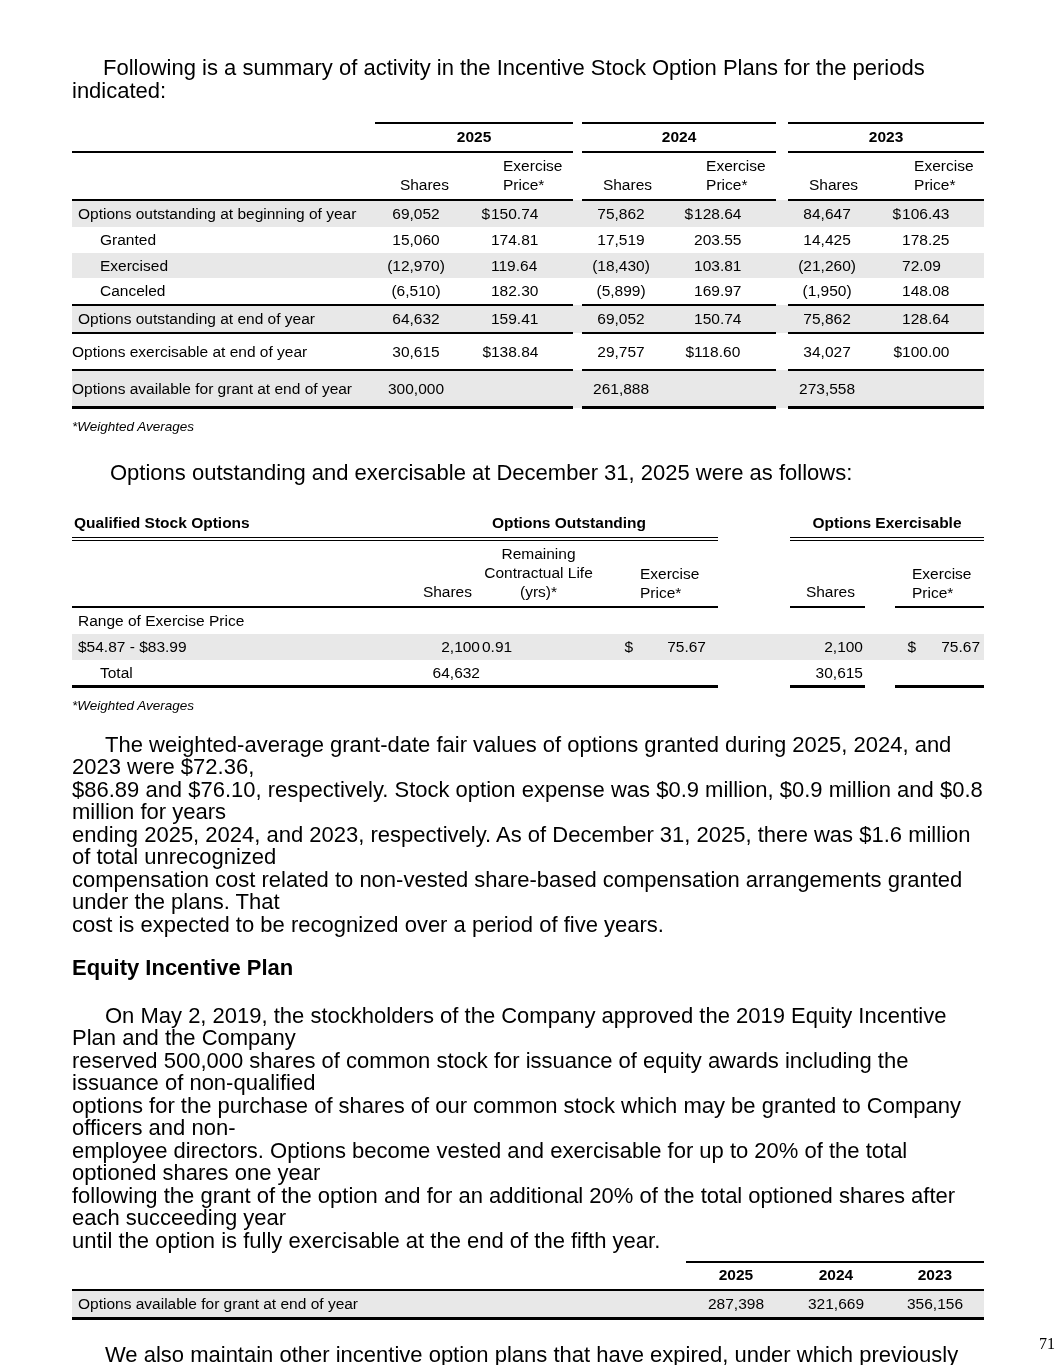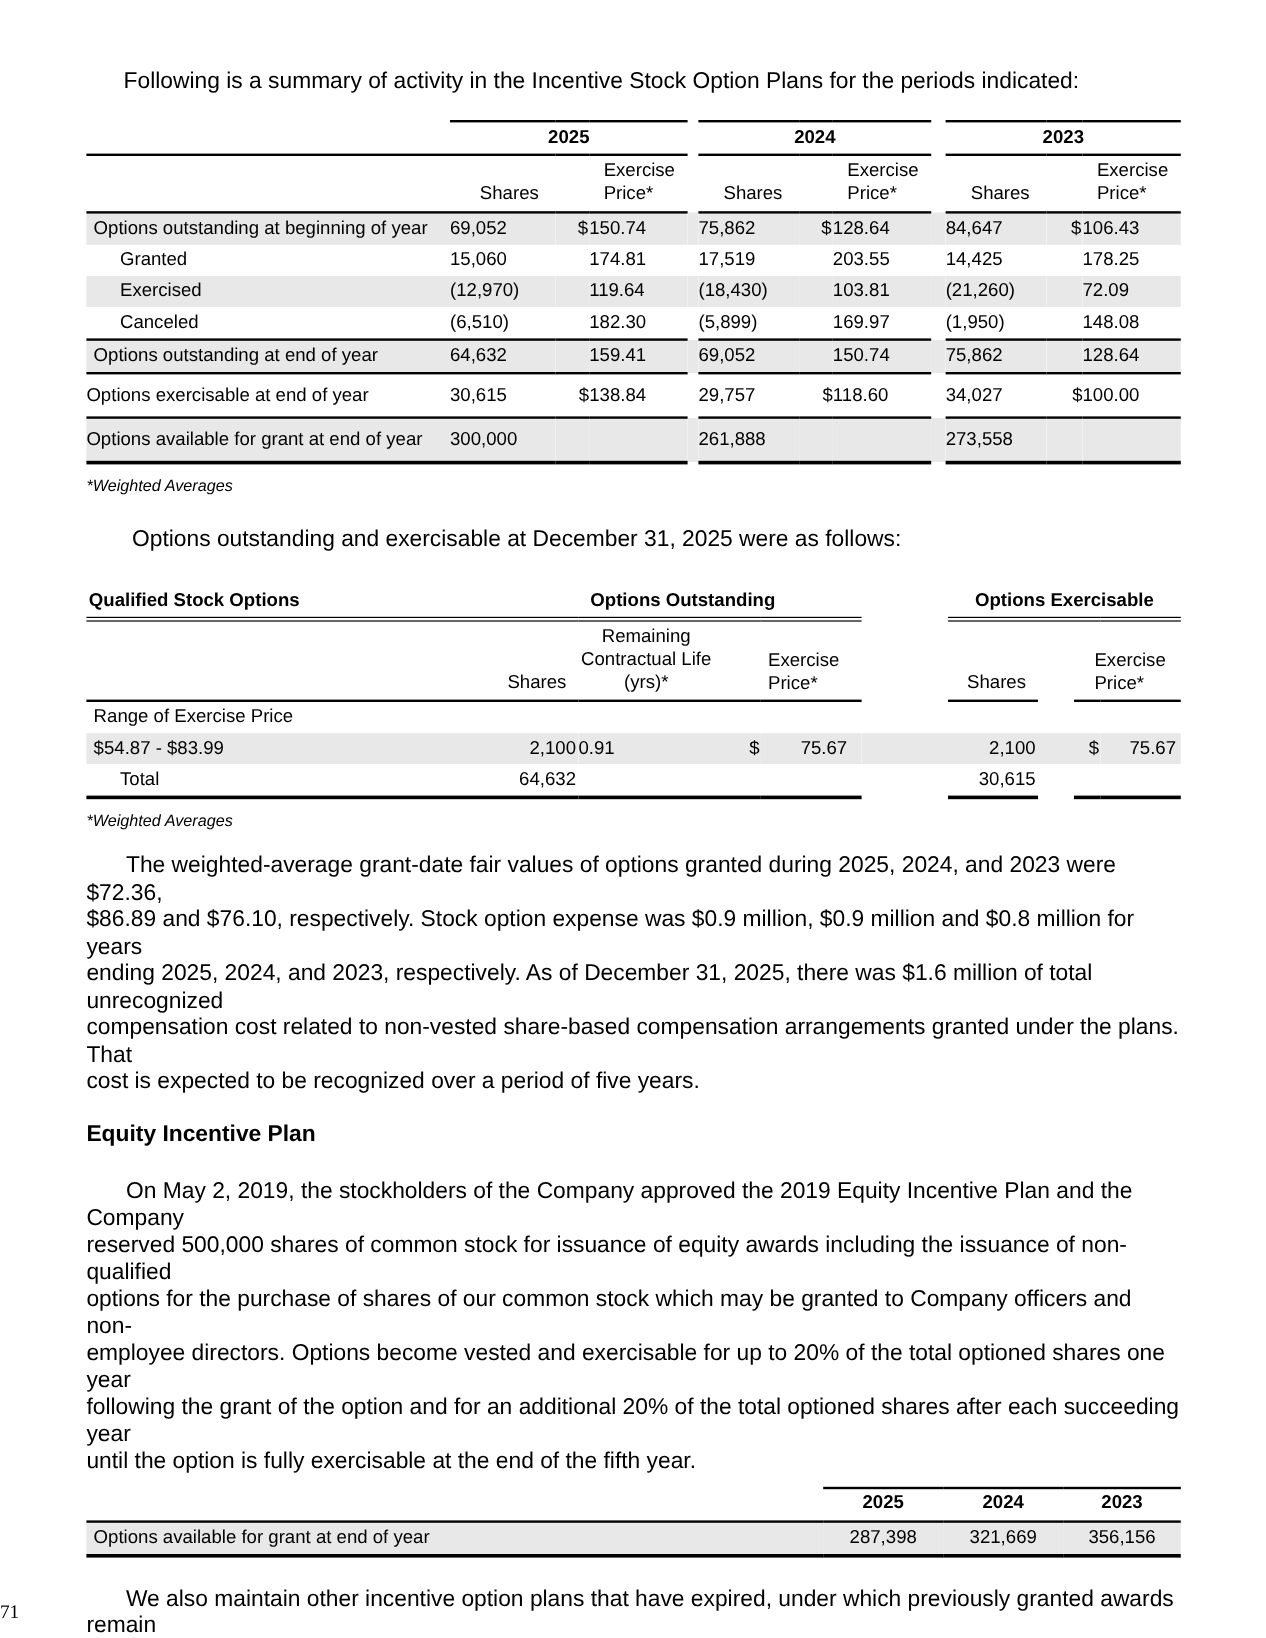--- a/index.html
+++ b/index.html
@@ -1,33 +1,33 @@
 <!DOCTYPE html>
 <html><head>
 <meta charset="utf-8">
 <style>
   html,body { margin:0; padding:0; background:#fff; }
   .page {
     position:relative; width:1055px; height:1365px; background:#fff;
     font-family:"Liberation Sans", sans-serif; color:#000; overflow:hidden;
   }
   .content { padding:57px 71px 0 72px; }
-  p { margin:0; font-size:19px; line-height:22.5px; white-space:pre-line; }
+  p { margin:0; font-size:22px; line-height:22.5px; white-space:pre-line; }
   .indent1 { text-indent:31px; }
   .indent2 { text-indent:38px; }
   .pindent { text-indent:33px; }
   .heading { font-weight:bold; margin-top:21px; }
   .fn { font-size:13.5px; font-style:italic; margin-top:7px; white-space:normal; }
 
   table { border-collapse:collapse; table-layout:fixed; width:912px; font-size:15.5px; }
   td { padding:4px 0 3px 0; vertical-align:bottom; overflow:hidden; line-height:1.22; }
   tr.shaded td { background:#e8e8e8; }
   td.lbl { text-align:left; padding-left:6px; }
   td.ind { padding-left:28px; }
-  td.num { text-align:left; padding-right:6px; }
+  td.num { text-align:center; padding-right:6px; }
   td.dol { text-align:right; padding-right:1px; }
   td.prc { padding-right:6px; }
   tr.bb2 td:not(.gap) { border-bottom:2px solid #000; }
   tr.bb3 td:not(.gap) { border-bottom:3px solid #000; }
   tr.tall td { padding:9px 0 7px 0; }
   tr.tall td.num, tr.tall td.prc { padding-right:6px; }
 
   
   .t1 { margin-top:20px; }
   .t1 tr.yearrow td.yr { border-top:2px solid #000; border-bottom:2px solid #000;
@@ -50,21 +50,21 @@
   .t2 td.prc2 { text-align:right; padding-right:12px; }
   .t2 td.eprc { text-align:right; padding-right:4px; }
   .t2 td.enum { text-align:right; padding-right:2px; }
 
   
   .t3 { margin-top:9px; }
   .t3 tr.t3head td { border-bottom:2px solid #000; font-weight:bold; text-align:center; padding:3px 0 4px 0; }
   .t3 tr.t3head td.yr3 { border-top:2px solid #000; }
   .t3 td.val { text-align:center; }
 
-  .page-num { position:absolute; bottom:12px; left:0; width:100%; text-align:left;
+  .page-num { position:absolute; bottom:12px; left:0; width:100%; text-align:right;
     font-family:"Liberation Serif", serif; font-size:16px; }
 </style>
 </head>
 <body>
 
 <div class="page">
   <div class="content">
 
     <p class="indent1">Following is a summary of activity in the Incentive Stock Option Plans for the periods indicated:</p>
 

